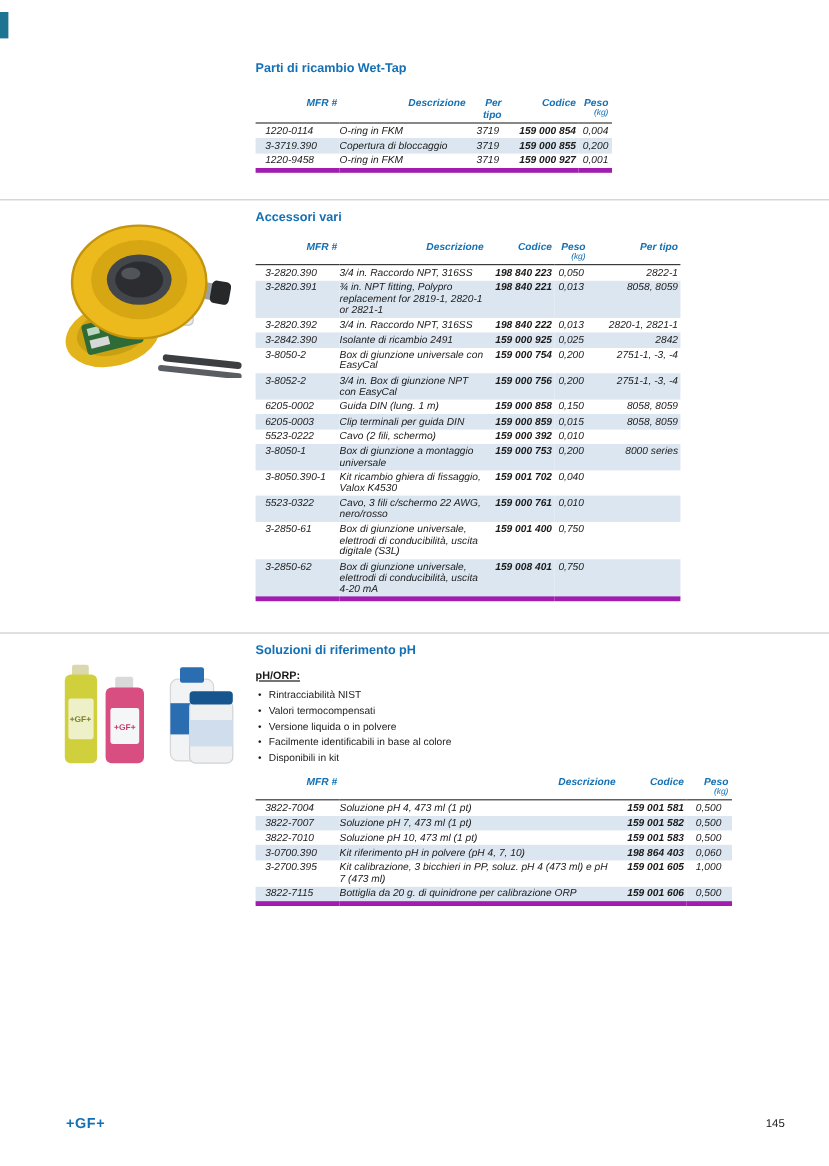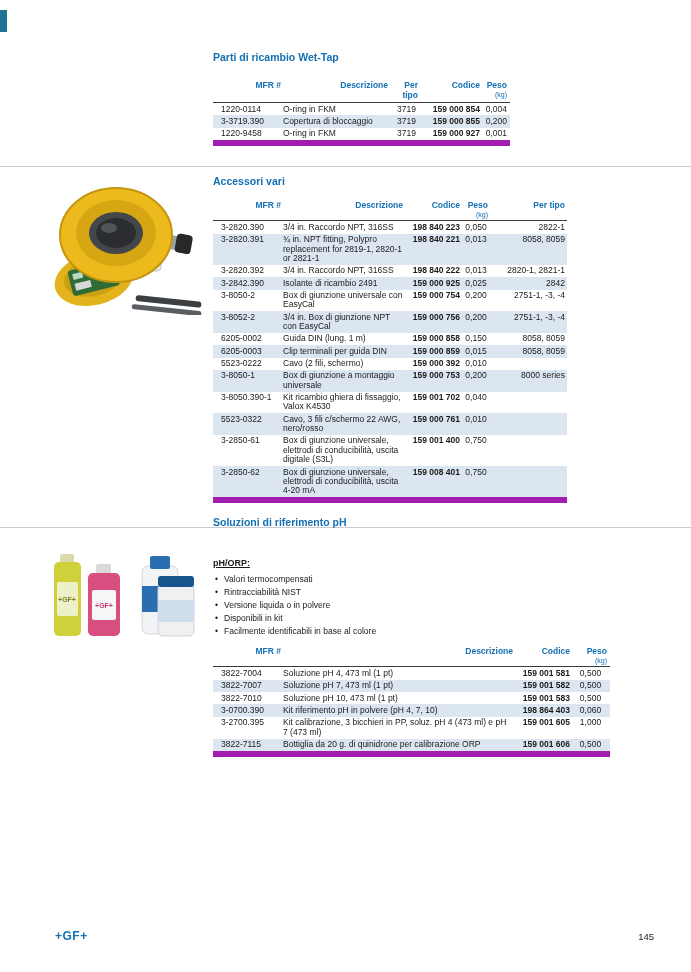--- a/index.html
+++ b/index.html
@@ -10,24 +10,24 @@
 
   .corner-tab { position:absolute; left:0; top:10px; width:7px; height:22px; background:#1d7492; }
 
   .divider { position:absolute; left:0; width:691px; border-top:1px solid #c9cdd1; height:0; }
   .d1 { top:166px; }
   .d2 { top:527px; }
 
   .sec-title { position:absolute; left:213px; font-size:10.5px; font-weight:bold; color:#1470b4; }
   #title-wettap { top:51px; }
   #title-accessori { top:175px; }
-  #title-soluzioni { top:516px; }
+  #title-soluzioni { top:536px; }
 
   table.cat-table { position:absolute; border-collapse:collapse; table-layout:fixed;
-                    font-size:8.5px; color:#1a1a1a; border-bottom:6px solid #a21caf; }
+                    font-size:8.5px; color:#1a1a1a; border-bottom:4px solid #a21caf;font-style:italic; }
   .cat-table thead tr { border-bottom:1px solid #3a3a3a; }
   .cat-table th { text-align:right; vertical-align:top; padding:1px 2px 2px; }
   .cat-table th .h-main { font-size:8.5px; font-weight:bold; color:#1470b4; line-height:1.15; }
   .cat-table th .h-sub { font-size:8.5px; font-weight:bold; color:#1470b4; line-height:1.1; }
   .cat-table th .h-sub.small { font-size:7px; font-weight:normal; }
   .cat-table td { vertical-align:top; padding:1.5px 2px; line-height:1.1; text-align:left; }
   .cat-table tbody tr:nth-child(even) { background:#dce6f0; }
 
   .cat-table td:nth-child(1){ padding-left:8px; }
   .cat-table td:nth-child(2){ padding-left:0; }
@@ -317,25 +317,25 @@
       <rect x="46" y="14" width="15" height="11" rx="2" fill="#d9d9d9"></rect>
       <rect x="38" y="23" width="32" height="63" rx="5" fill="#d84e80"></rect>
       <rect x="42" y="40" width="24" height="30" rx="2" fill="#f5f6f8"></rect>
       <text x="54" y="58" class="bottle-txt" text-anchor="middle" fill="#c43a6c">+GF+</text>
     </g>
   </svg>
 
   <div class="ph-block">
     <div class="ph-subtitle">pH/ORP:</div>
     <ul class="ph-bullets">
+        <li>Rintracciabilità NIST</li>
         <li>Valori termocompensati</li>
-        <li>Rintracciabilità NIST</li>
         <li>Versione liquida o in polvere</li>
+        <li>Facilmente identificabili in base al colore</li>
         <li>Disponibili in kit</li>
-        <li>Facilmente identificabili in base al colore</li>
       </ul>
   </div>
 
   <table class="cat-table t3">
     <colgroup>
         <col class="c1">
         <col class="c2">
         <col class="c3">
         <col class="c4">
       </colgroup>

